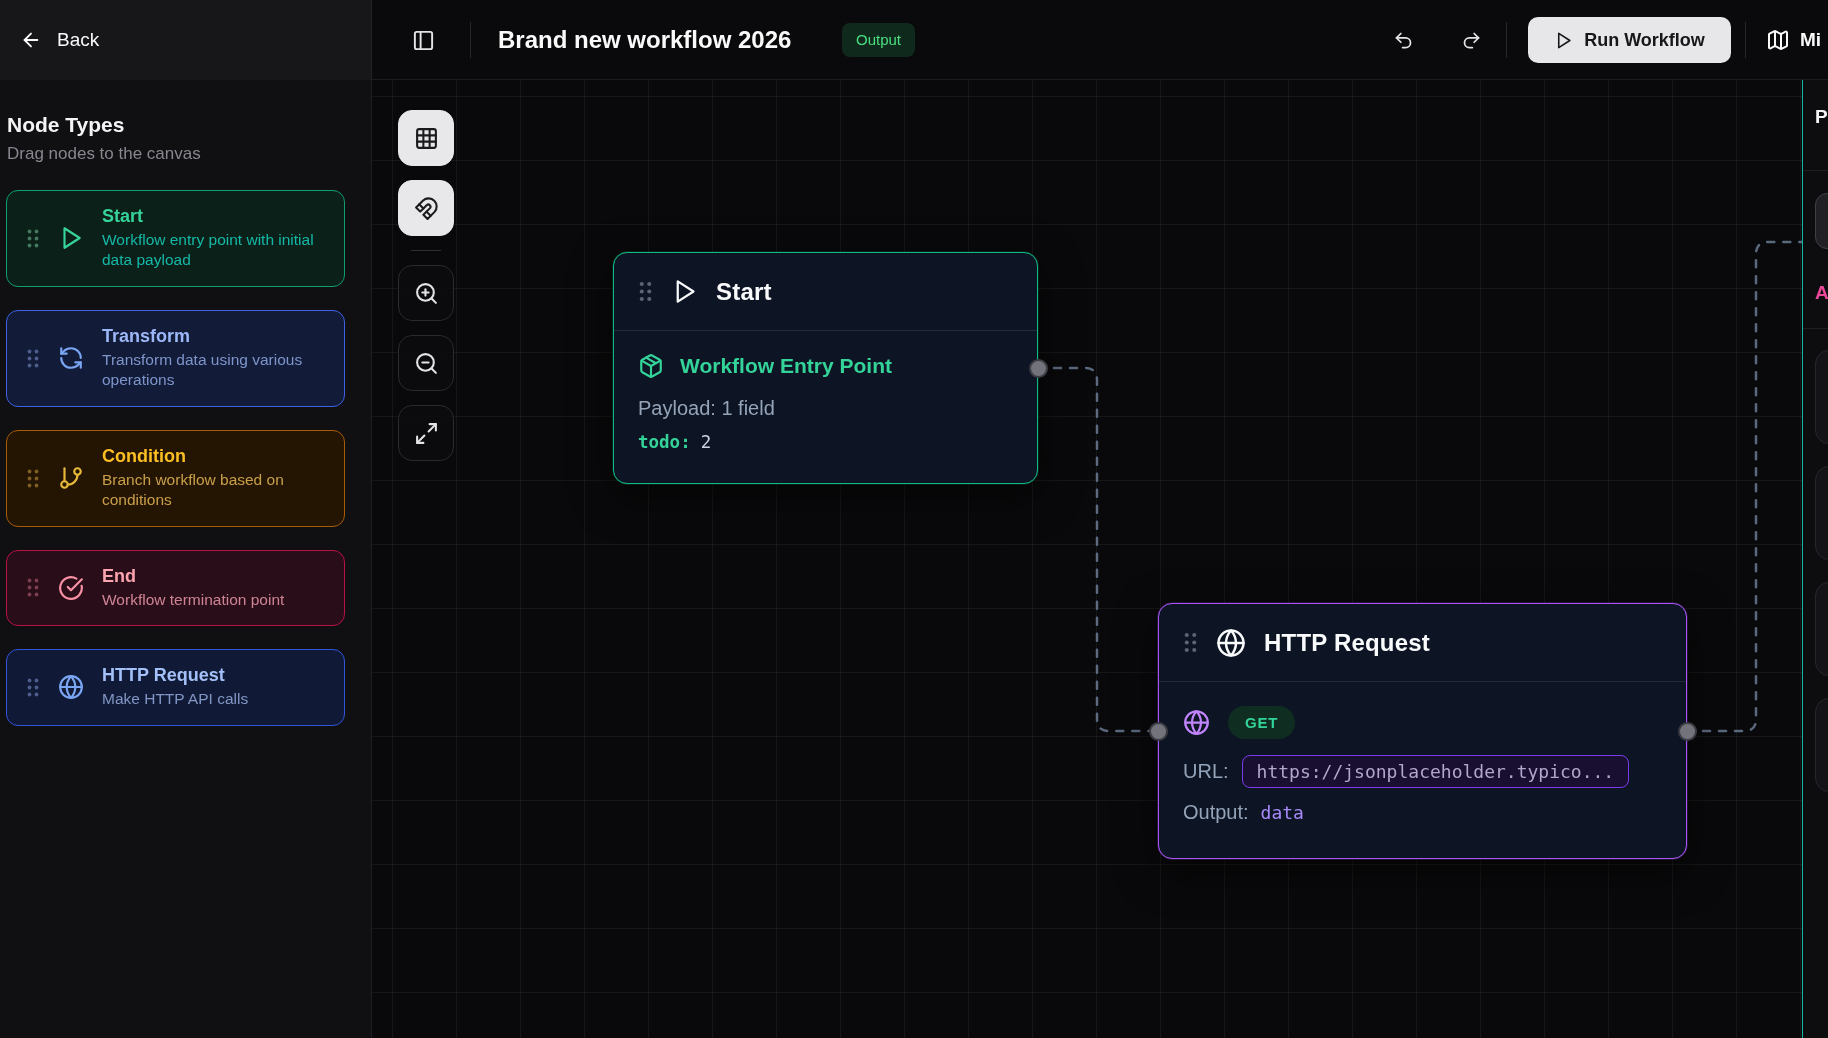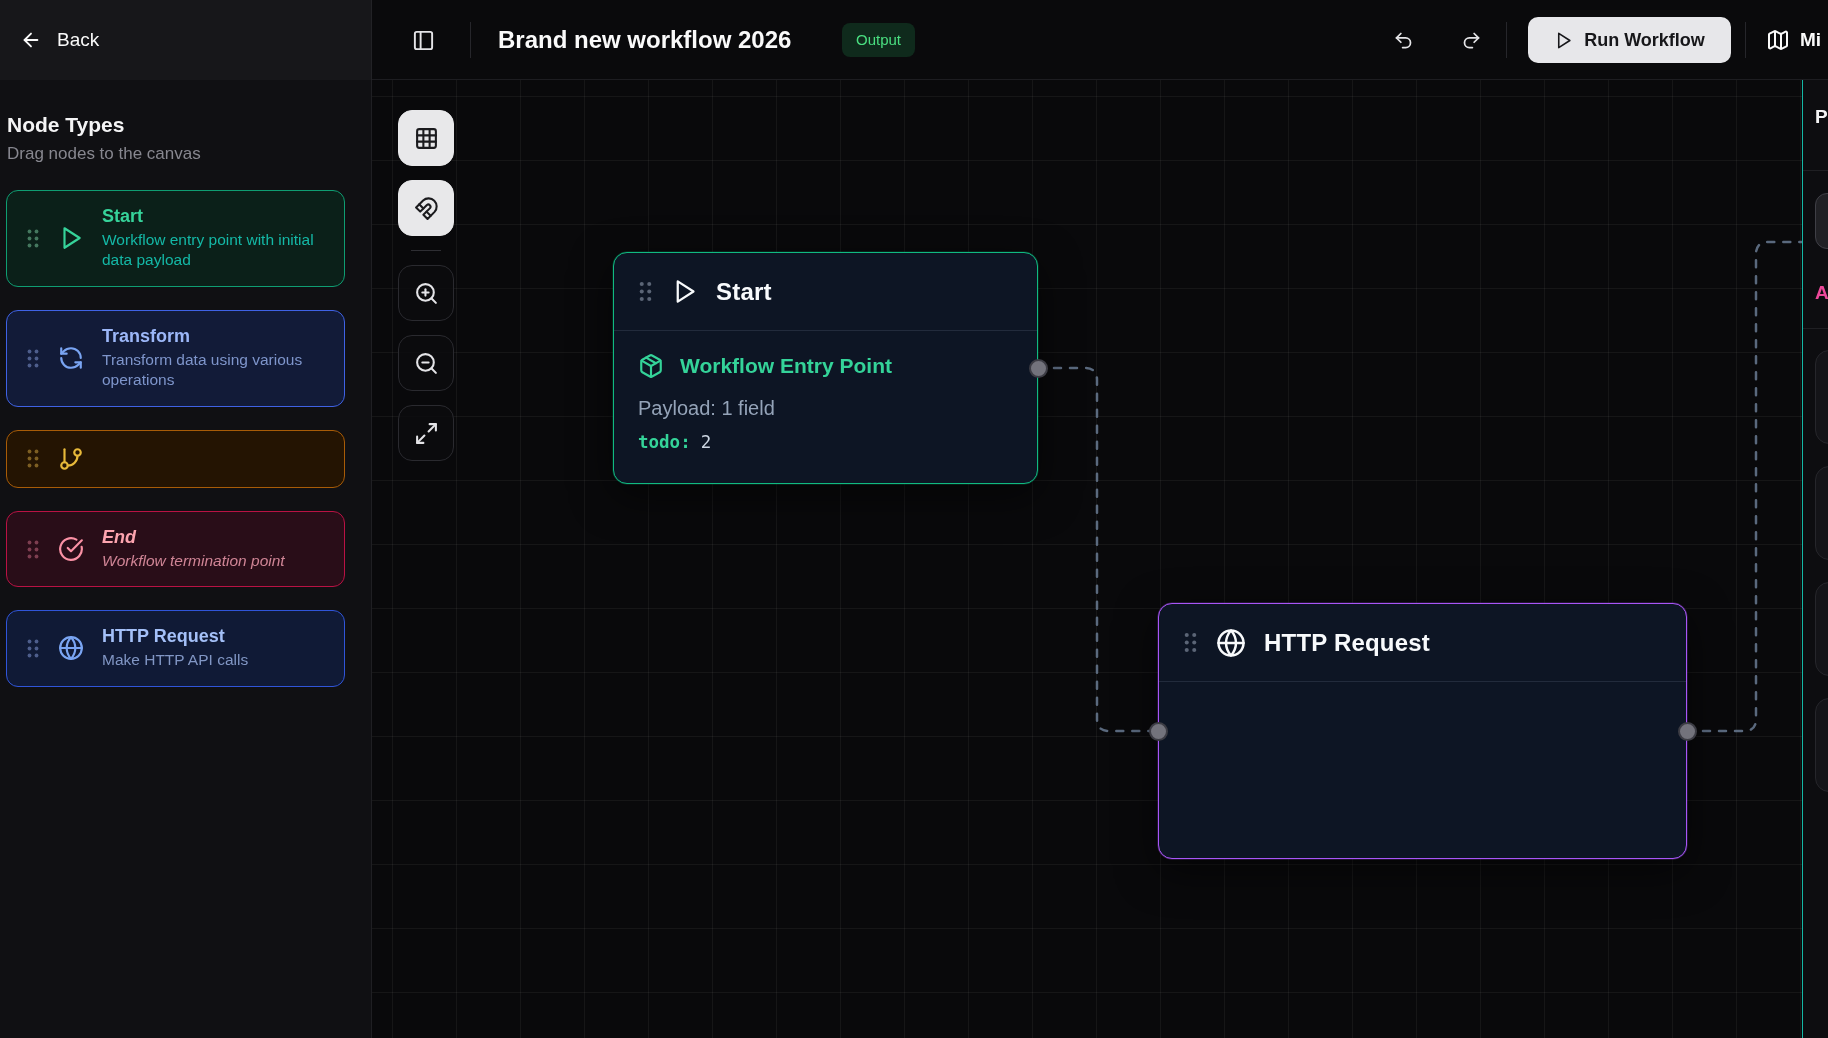--- a/index.html
+++ b/index.html
@@ -35,21 +35,21 @@
   .nt-desc { font-size:15.5px; line-height:1.32; }
   .nt-start { background:#0b2019; border-color:#0f9d72; }
   .nt-start .nt-title { color:#36d39a; } .nt-start .nt-desc { color:#14b8a6; }
   .nt-start .nt-icon svg { stroke:#36d39a; } .nt-start .handle { fill:#45785f; }
   .nt-transform { background:#121b38; border-color:#3f62e4; }
   .nt-transform .nt-title { color:#9cb7f8; } .nt-transform .nt-desc { color:#7e95cb; }
   .nt-transform .nt-icon svg { stroke:#7aa5f3; } .nt-transform .handle { fill:#4e5e8c; }
   .nt-condition { background:#241402; border-color:#a85c07; }
   .nt-condition .nt-title { color:#fbbf24; } .nt-condition .nt-desc { color:#c9a049; }
   .nt-condition .nt-icon svg { stroke:#e7b93a; } .nt-condition .handle { fill:#7d5f23; }
-  .nt-end { background:#290d18; border-color:#b91244;font-style:italic; }
+  .nt-end { background:#290d18; border-color:#b91244; }
   .nt-end .nt-title { color:#fda4af; } .nt-end .nt-desc { color:#cf8495; }
   .nt-end .nt-icon svg { stroke:#fb91a5; } .nt-end .handle { fill:#7d3e50; }
   .nt-http { background:#101a36; border-color:#3055d9; }
   .nt-http .nt-title { color:#a4c0f8; } .nt-http .nt-desc { color:#8196c4; }
   .nt-http .nt-icon svg { stroke:#7aa5f3; } .nt-http .handle { fill:#4e5e8c; }
 
   
   .canvas { position:absolute; left:372px; top:80px; width:1456px; height:958px; background-color:#09090b;
     background-image: linear-gradient(rgba(255,255,255,0.05) 1px, transparent 1px), linear-gradient(90deg, rgba(255,255,255,0.05) 1px, transparent 1px);
     background-size:64px 64px; background-position:20px 16px; }
@@ -218,20 +218,24 @@
           <circle cx="10.5" cy="17.5" r="1.9"></circle>
         </svg>
       <span class="nt-icon">
           <svg width="26" height="26" viewBox="0 0 24 24" fill="none" stroke-width="2" stroke-linecap="round" stroke-linejoin="round">
             <line x1="6" y1="3" x2="6" y2="15"></line>
             <circle cx="18" cy="6" r="3"></circle>
             <circle cx="6" cy="18" r="3"></circle>
             <path d="M18 9a9 9 0 0 1-9 9"></path>
           </svg>
         </span>
+      <div>
+        <div class="nt-title">Condition</div>
+        <div class="nt-desc">Branch workflow based on conditions</div>
+      </div>
     </div>
 
     <div class="ntcard nt-end">
       <svg class="handle" width="14" height="21" viewBox="0 0 14 21">
           <circle cx="3.5" cy="3.5" r="1.9"></circle>
           <circle cx="10.5" cy="3.5" r="1.9"></circle>
           <circle cx="3.5" cy="10.5" r="1.9"></circle>
           <circle cx="10.5" cy="10.5" r="1.9"></circle>
           <circle cx="3.5" cy="17.5" r="1.9"></circle>
           <circle cx="10.5" cy="17.5" r="1.9"></circle>
@@ -362,20 +366,38 @@
             <circle cx="3.5" cy="17.5" r="1.9"></circle>
             <circle cx="10.5" cy="17.5" r="1.9"></circle>
           </svg>
         <svg class="fn-hicon" width="30" height="30" viewBox="0 0 24 24" fill="none" stroke-width="2" stroke-linecap="round" stroke-linejoin="round">
             <circle cx="12" cy="12" r="10"></circle>
             <line x1="2" y1="12" x2="22" y2="12"></line>
             <path d="M12 2a15.3 15.3 0 0 1 4 10 15.3 15.3 0 0 1-4 10 15.3 15.3 0 0 1-4-10 15.3 15.3 0 0 1 4-10z"></path>
           </svg>
         <span class="fn-title">HTTP Request</span>
       </div>
+      <div class="fn-body http-body">
+        <div class="fn-row http-get">
+          <svg width="27" height="27" viewBox="0 0 24 24" fill="none" stroke-width="2" stroke-linecap="round" stroke-linejoin="round">
+              <circle cx="12" cy="12" r="10"></circle>
+              <line x1="2" y1="12" x2="22" y2="12"></line>
+              <path d="M12 2a15.3 15.3 0 0 1 4 10 15.3 15.3 0 0 1-4 10 15.3 15.3 0 0 1-4-10 15.3 15.3 0 0 1 4-10z"></path>
+            </svg>
+          <span class="get-badge">GET</span>
+        </div>
+        <div class="fn-row http-url">
+          <span class="url-label">URL:</span>
+          <span class="url-box">https://jsonplaceholder.typico...</span>
+        </div>
+        <div class="fn-row http-out">
+          <span class="out-label">Output:</span>
+          <span class="out-val">data</span>
+        </div>
+      </div>
       <span class="port port-l"></span>
       <span class="port port-r"></span>
     </section>
   </main>
 
   <aside class="rpanel">
     <span class="rp-title">Pa</span>
     <div class="rp-div" style="top:90px;"></div>
     <div class="rp-box" style="top:113px;"></div>
     <span class="rp-section">Al</span>

